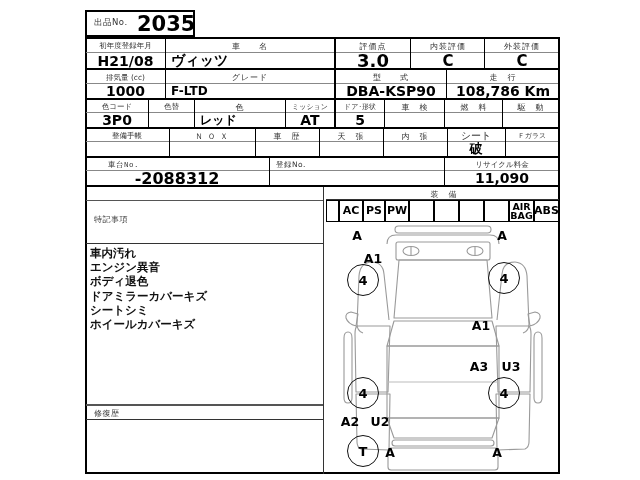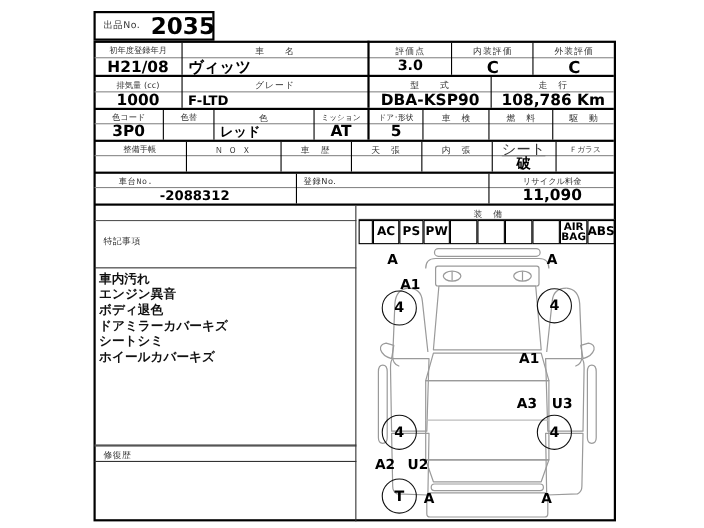--- a/index.html
+++ b/index.html
@@ -72,21 +72,21 @@
 
   <div class="cell" style="left:85px;top:37px;width:475px;height:437px;border-width:2px;"></div>
 
   <div class="lbl" style="left:86px;top:39px;width:79px;height:14px;font-size:7.5px;letter-spacing:0px;">初年度登録年月</div>
   <div class="val" style="left:86px;top:53px;width:79px;height:15px;font-size:14px;">H21/08</div>
 
   <div class="lbl" style="left:166px;top:39px;width:168px;height:14px;">車　　名</div>
   <div class="val left" style="left:166px;top:53px;width:168px;height:15px;font-size:14px;">ヴィッツ</div>
 
   <div class="lbl" style="left:336px;top:39px;width:74px;height:14px;">評価点</div>
-  <div class="val" style="left:336px;top:53px;width:74px;height:15px;font-size:13px;">3.0</div>
+  <div class="val" style="left:336px;top:53px;width:74px;height:15px;font-size:18px;">3.0</div>
 
   <div class="lbl" style="left:412px;top:39px;width:72px;height:14px;">内装評価</div>
   <div class="val" style="left:412px;top:53px;width:72px;height:15px;font-size:15px;">C</div>
 
   <div class="lbl" style="left:486px;top:39px;width:72px;height:14px;text-align:right;">外装評価</div>
   <div class="val" style="left:486px;top:53px;width:72px;height:15px;font-size:15px;">C</div>
 
   <div class="hline" style="left:86px;top:52px;width:472px;height:1px;background:#888;"></div>
   <div class="hline" style="left:86px;top:68px;width:472px;height:2px;"></div>
   <div class="vline" style="left:165px;top:39px;width:1px;height:29px;"></div>
@@ -154,37 +154,37 @@
 
   <div class="lbl" style="left:256px;top:130px;width:62px;height:12px;">車　歴</div>
   <div class="val" style="left:256px;top:142px;width:62px;height:14px;font-size:13px;"></div>
 
   <div class="lbl" style="left:320px;top:130px;width:62px;height:12px;">天　張</div>
   <div class="val" style="left:320px;top:142px;width:62px;height:14px;font-size:13px;"></div>
 
   <div class="lbl" style="left:384px;top:130px;width:62px;height:12px;">内　張</div>
   <div class="val" style="left:384px;top:142px;width:62px;height:14px;font-size:13px;"></div>
 
-  <div class="lbl" style="left:448px;top:130px;width:56px;height:12px;font-size:13px;letter-spacing:0px;text-decoration:underline;">シート</div>
+  <div class="lbl" style="left:448px;top:130px;width:56px;height:12px;font-size:10px;letter-spacing:0px;">シート</div>
   <div class="val" style="left:448px;top:142px;width:56px;height:14px;font-size:13px;">破</div>
 
   <div class="lbl" style="left:506px;top:130px;width:52px;height:12px;font-size:7px;letter-spacing:0px;">Ｆガラス</div>
   <div class="val" style="left:506px;top:142px;width:52px;height:14px;font-size:13px;"></div>
 
   <div class="hline" style="left:86px;top:141px;width:472px;height:1px;background:#888;"></div>
   <div class="hline" style="left:86px;top:156px;width:472px;height:2px;"></div>
   <div class="vline" style="left:169px;top:129px;width:1px;height:27px;"></div>
   <div class="vline" style="left:255px;top:129px;width:1px;height:27px;"></div>
   <div class="vline" style="left:319px;top:129px;width:1px;height:27px;"></div>
   <div class="vline" style="left:383px;top:129px;width:1px;height:27px;"></div>
   <div class="vline" style="left:447px;top:129px;width:1px;height:27px;"></div>
   <div class="vline" style="left:505px;top:129px;width:1px;height:27px;"></div>
 
   <div class="lbl left" style="left:104px;top:159px;width:80px;height:12px;font-size:7.5px;font-family:Liberation Mono, monospace;">車台No.</div>
-  <div class="val" style="left:86px;top:171px;width:182px;height:14px;font-size:12px;">-2088312</div>
+  <div class="val" style="left:86px;top:171px;width:182px;height:14px;font-size:16px;">-2088312</div>
 
   <div class="lbl left" style="left:272px;top:159px;width:80px;height:12px;font-size:7.5px;">登録No.</div>
   <div class="val" style="left:270px;top:171px;width:172px;height:14px;font-size:13px;"></div>
 
   <div class="lbl" style="left:446px;top:159px;width:112px;height:12px;font-size:7.5px;letter-spacing:0px;">リサイクル料金</div>
   <div class="val" style="left:446px;top:171px;width:112px;height:14px;font-size:14px;">11,090</div>
 
   <div class="hline" style="left:86px;top:170px;width:472px;height:1px;background:#888;"></div>
   <div class="hline" style="left:86px;top:185px;width:472px;height:2px;"></div>
   <div class="vline" style="left:269px;top:158px;width:1px;height:27px;"></div>

